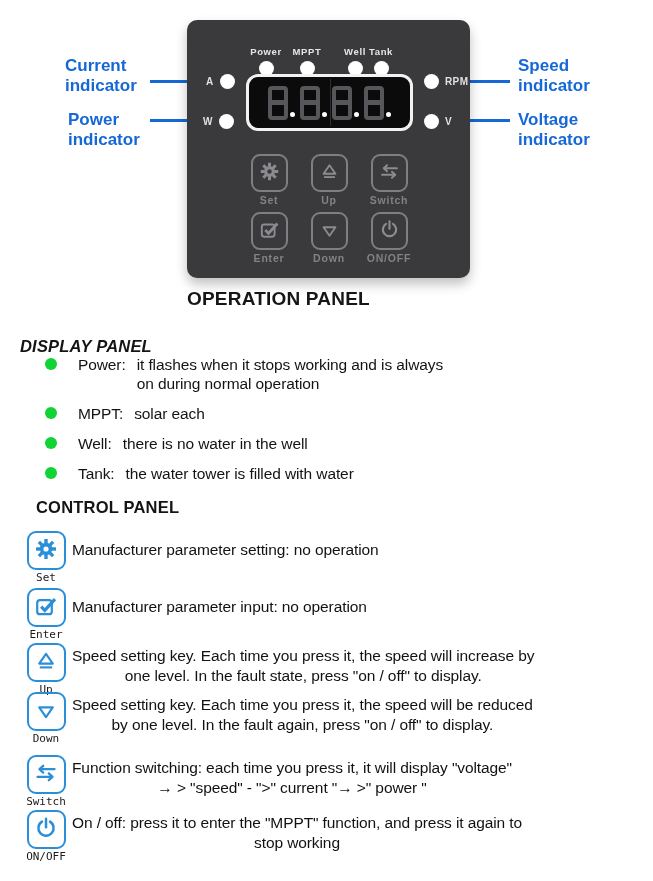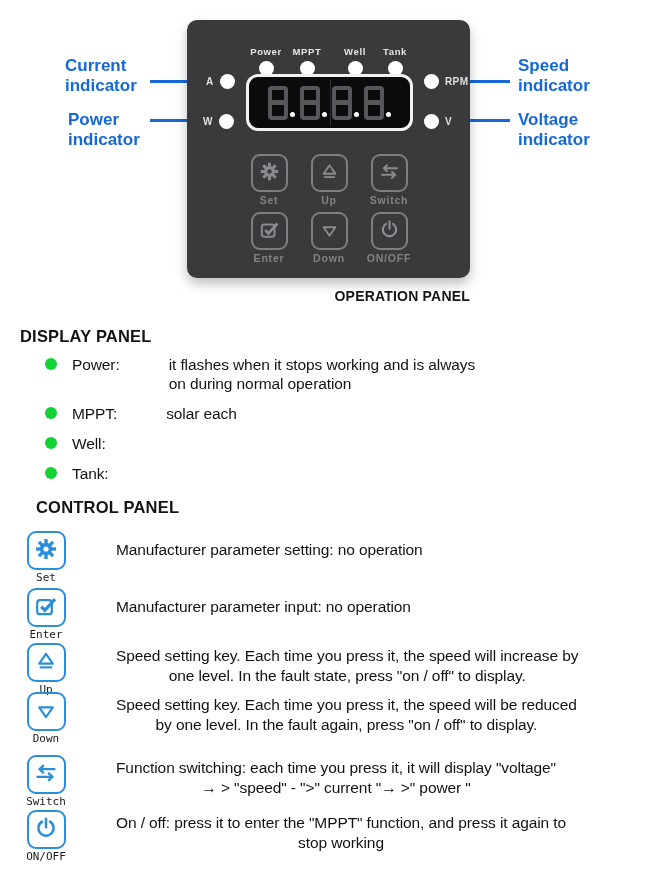--- a/index.html
+++ b/index.html
@@ -30,30 +30,30 @@
   .ddot{width:5px;height:5px;border-radius:50%;background:#fff;align-self:flex-end;margin:0 0 3px 2px;}
 
   .btngrid{position:absolute;left:52px;top:134px;display:grid;grid-template-columns:repeat(3,60px);}
   .bcell{display:flex;flex-direction:column;align-items:center;height:58px;}
   .pbtn{width:37px;height:38px;border:2px solid #7e7e83;border-radius:9px;color:#8b8b90;
         display:flex;align-items:center;justify-content:center;box-sizing:border-box;}
   .pbtn svg{width:21px;height:21px;}
   .plabel{font-size:10.5px;font-weight:700;color:#828287;letter-spacing:.8px;margin-top:2px;white-space:nowrap;}
 
   
-  .caption{position:absolute;left:187px;top:288px;width:283px;text-align:right;
-           font-size:14px;font-weight:700;color:#161616;letter-spacing:.2px;}
+  .caption{position:absolute;left:187px;top:288px;width:283px;text-align:left;
+           font-size:19px;font-weight:700;color:#161616;letter-spacing:.2px;}
   .sec-h{position:absolute;left:20px;font-size:16.5px;font-weight:700;color:#141414;letter-spacing:.2px;}
 
   
   .bullets{position:absolute;left:45px;top:355px;width:590px;}
-  .bullet{display:flex;margin-bottom:11px;font-size:15.5px;color:#131313;line-height:19px;letter-spacing:-0.1px;}
+  .bullet{display:flex;margin-bottom:11px;font-size:15.5px;color:#131313;line-height:19px;letter-spacing:-0.1px;gap:6px;}
   .dot{width:12px;height:12px;border-radius:50%;background:#10d434;margin:3px 15px 0 0;flex:none;}
   .blabel{margin-right:5px;white-space:nowrap;}
-  .l1,.l2{display:block;white-space:nowrap;margin-left:44px;}
+  .l1,.l2{display:block;white-space:nowrap;}
 
   
   .crow{position:absolute;left:20px;display:flex;}
   .icol{width:52px;flex:none;display:flex;flex-direction:column;align-items:center;}
   .ibox{width:39px;height:39px;border:2.6px solid #2b8ed8;border-radius:9px;color:#2b8ed8;
         display:flex;align-items:center;justify-content:center;box-sizing:border-box;}
   .ibox svg{width:24px;height:24px;}
   .ilabel{font-family:"DejaVu Sans Mono",monospace;font-size:11px;color:#1a1a1a;margin-top:1px;white-space:nowrap;}
   .rtext{font-size:15.5px;color:#121212;line-height:19.5px;letter-spacing:-0.1px;padding-top:3px;text-align:center;}
   .rtext.center{padding-top:9px;}
@@ -90,21 +90,21 @@
       <span class="lamp"></span>
     </div>
     <div class="tgrp" style="left:96px;">
       <div class="tlabel">MPPT</div>
       <span class="lamp"></span>
     </div>
     <div class="tgrp" style="left:144px;">
       <div class="tlabel">Well</div>
       <span class="lamp"></span>
     </div>
-    <div class="tgrp" style="left:184px;">
+    <div class="tgrp" style="left:170px;">
       <div class="tlabel">Tank</div>
       <span class="lamp"></span>
     </div>
 
     <div class="sgrp" style="left:19px;top:54px;">
       <span class="slabel">A</span>
       <span class="lamp"></span>
     </div>
     <div class="sgrp" style="left:16px;top:94px;">
       <span class="slabel">W</span>
@@ -201,45 +201,53 @@
                 <path d="M12 2.8v8.4"></path>
               </svg></span>
         </div>
         <div class="plabel">ON/OFF</div>
       </div>
     </div>
   </div>
 
   <div class="caption">OPERATION PANEL</div>
 
-  <div class="sec-h" style="top:327px;">DISPLAY PANEL</div>
+  <div class="sec-h" style="top:337px;font-style:italic;">DISPLAY PANEL</div>
   <div class="bullets">
     <div class="bullet">
       <span class="dot"></span>
       <span class="blabel">Power:</span>
       <span>
           <span class="l1">it flashes when it stops working and is always</span>
           <span class="l2">on during normal operation</span>
         </span>
     </div>
     <div class="bullet">
       <span class="dot"></span>
       <span class="blabel">MPPT:</span>
       <span>
           <span class="l1">solar each</span>
           <span class="l2"></span>
         </span>
     </div>
     <div class="bullet">
       <span class="dot"></span>
       <span class="blabel">Well:</span>
+      <span>
+          <span class="l1">there is no water in the well</span>
+          <span class="l2"></span>
+        </span>
     </div>
     <div class="bullet">
       <span class="dot"></span>
       <span class="blabel">Tank:</span>
+      <span>
+          <span class="l1">the water tower is filled with water</span>
+          <span class="l2"></span>
+        </span>
     </div>
   </div>
 
   <div class="sec-h" style="top:498px;margin-left:16px;">CONTROL PANEL</div>
 
   <div class="crow" style="top:531px;">
     <div class="icol">
       <div class="ibox">
         <span><svg viewBox="0 0 24 24" width="24" height="24">
               <g stroke="currentColor" stroke-width="3.4">

